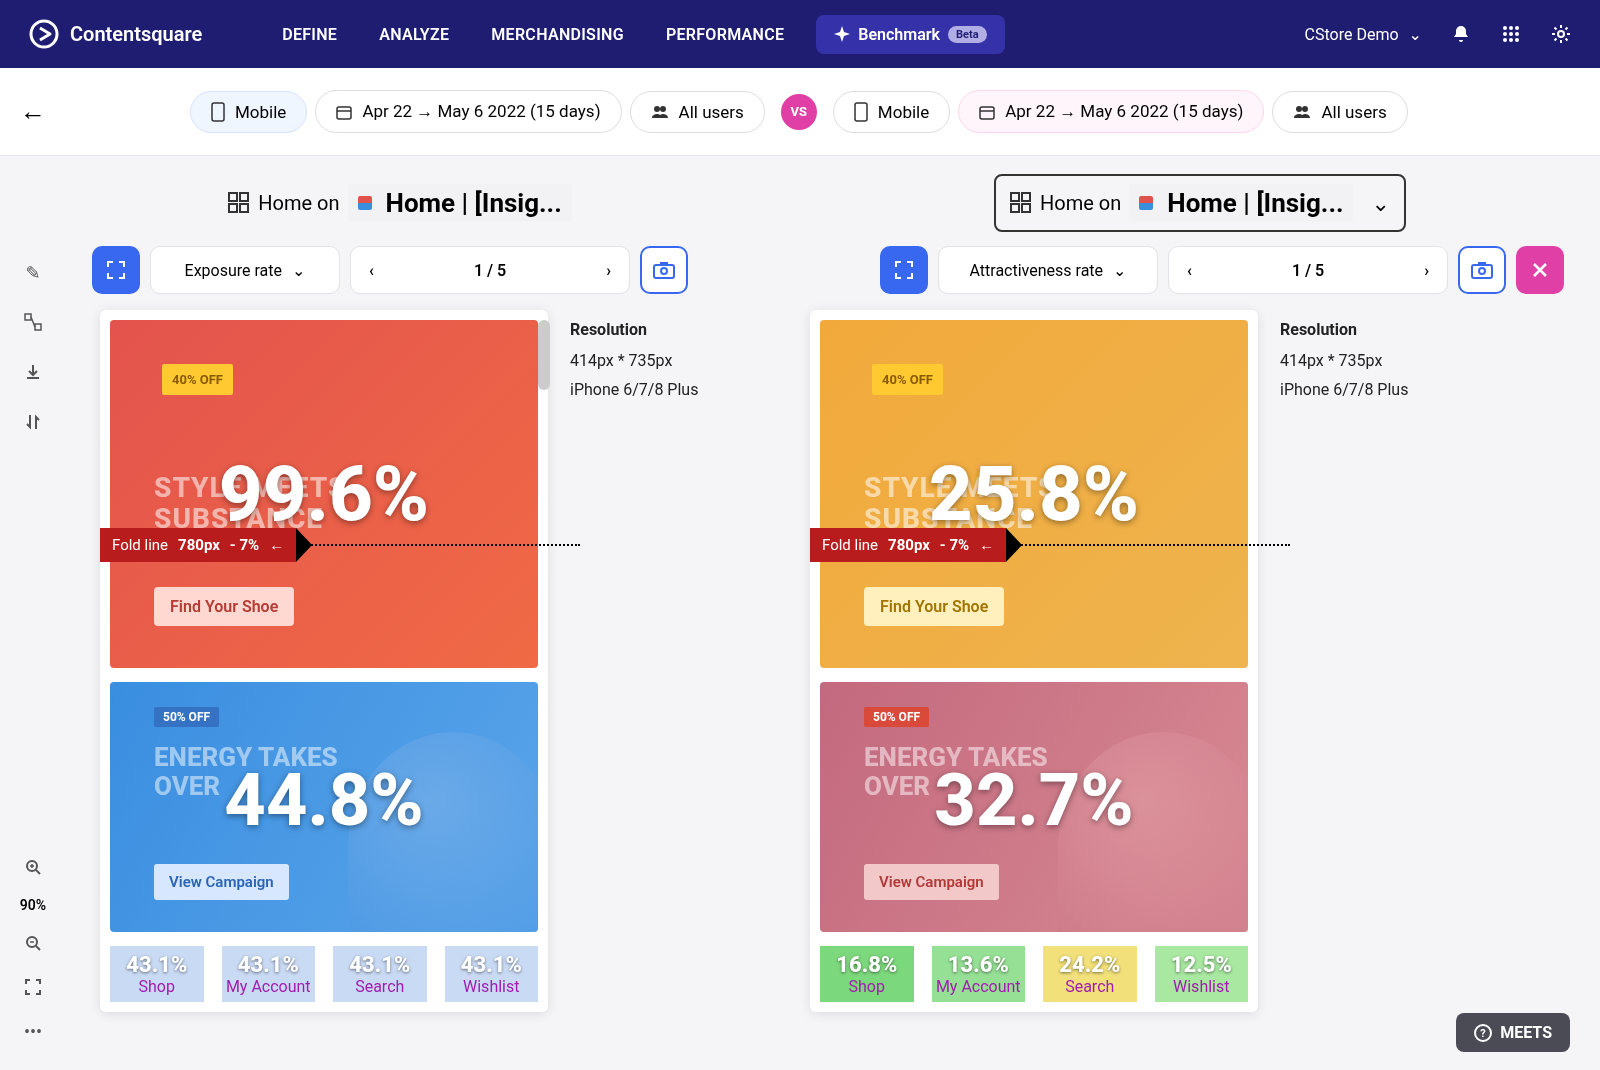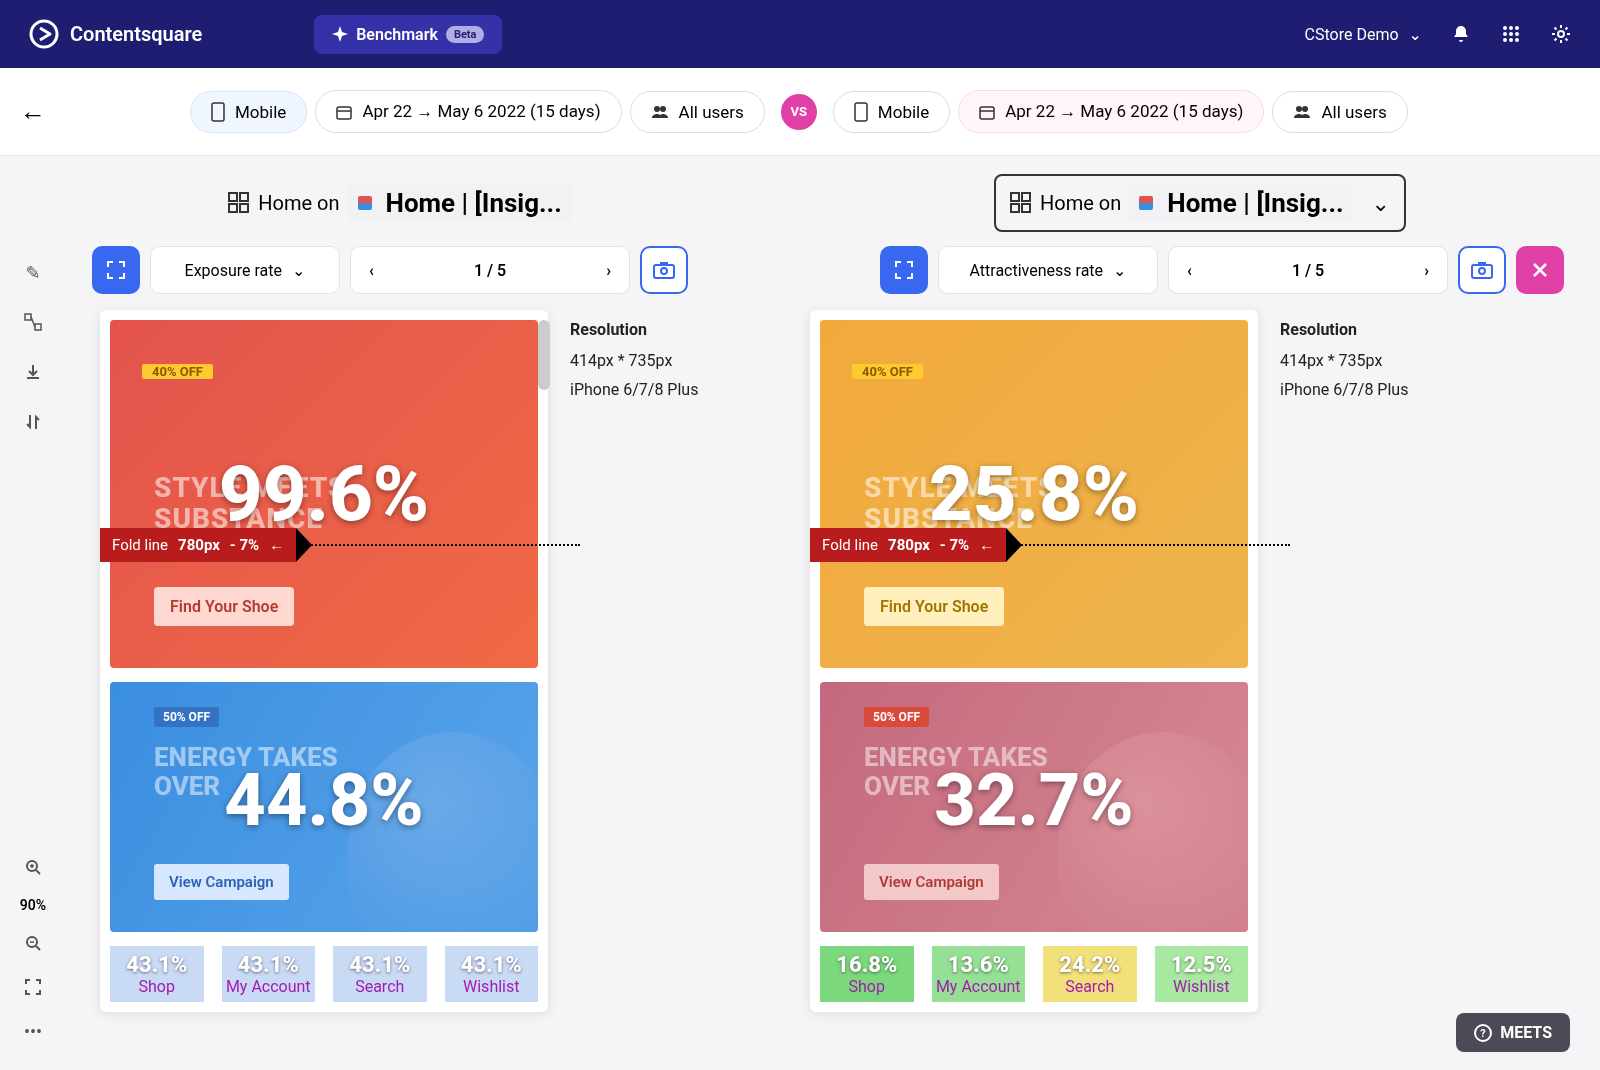--- a/index.html
+++ b/index.html
@@ -58,21 +58,21 @@
 .preview-col { position:relative; }
 .frame-wrap { width:448px; background:#fff; box-shadow:0 2px 12px rgba(0,0,0,.1); border-radius:6px; padding:10px; position:relative; }
 .scrollbar-stub { position:absolute; right:-2px; top:10px; width:12px; height:70px; background:#ccc; border-radius:6px; }
 .info { width:230px; padding:10px 0 0 22px; font-size:16px; color:#222; }
 .info .ttl { font-weight:700; margin-bottom:12px; }
 .info div { margin-bottom:10px; }
 
 .hero { position:relative; height:348px; border-radius:4px; display:flex; flex-direction:column; justify-content:center; padding:0 44px; color:#fff; overflow:hidden; }
 .hero.red { background:linear-gradient(135deg,#e3534d,#f06a45); }
 .hero.orange { background:linear-gradient(135deg,#f2a93b,#eeb44e); }
-.badge { position:absolute; top:44px; left:32px; background:#ffc931; color:#8a5a00; font-size:13px; font-weight:700; padding:0 10px; border-radius:2px; }
+.badge { position:absolute; top:44px; left:52px; background:#ffc931; color:#8a5a00; font-size:13px; font-weight:700; padding:8px 10px; border-radius:2px; }
 .hero h2 { font-size:28px; font-weight:800; letter-spacing:1px; opacity:.55; line-height:1.1; margin-top:20px;}
 .hero .cta { position:absolute; bottom:42px; left:44px; background:#ffd8d2; color:#b43c33; padding:10px 16px; border-radius:4px; font-weight:600; font-size:16px; }
 .hero.orange .cta { background:#fff0bd; color:#a37400; }
 
 .hero2 { position:relative; height:250px; margin-top:14px; border-radius:4px; padding:24px 44px; color:#fff; overflow:hidden; }
 .hero2.blue { background:linear-gradient(120deg,#3a8ee0,#5aa5ea); }
 .hero2.rose { background:linear-gradient(120deg,#c3697f,#d88a92); }
 .badge2 { background:#3572c4; font-size:12px; font-weight:700; padding:3px 9px; border-radius:2px;text-align:center; }
 .hero2.rose .badge2 { background:#d94a3a; }
 .hero2 h2 { font-size:26px; font-weight:800; opacity:.5; margin-top:18px; line-height:1.1; }
@@ -105,20 +105,26 @@
 </head>
 <body>
 
 <div class="topnav">
   <div class="logo">
     <svg viewBox="0 0 32 32">
         <circle cx="16" cy="16" r="13" fill="none" stroke="#fff" stroke-width="3"></circle>
         <path d="M12 10 L22 16 L12 22" fill="none" stroke="#fff" stroke-width="3" stroke-linejoin="round"></path>
       </svg>
     <span>Contentsquare</span>
+  </div>
+  <div class="nav-items">
+    <span class="nav-item">DEFINE</span>
+    <span class="nav-item">ANALYZE</span>
+    <span class="nav-item">MERCHANDISING</span>
+    <span class="nav-item">PERFORMANCE</span>
   </div>
   <div class="benchmark-pill">
     <svg width="16" height="16">
         <path d="M8 0 L10 6 L16 8 L10 10 L8 16 L6 10 L0 8 L6 6 Z" fill="#fff"></path>
       </svg>
     <span>Benchmark</span>
     <span class="beta-tag">Beta</span>
   </div>
   <div class="nav-right">
     <div class="workspace">

